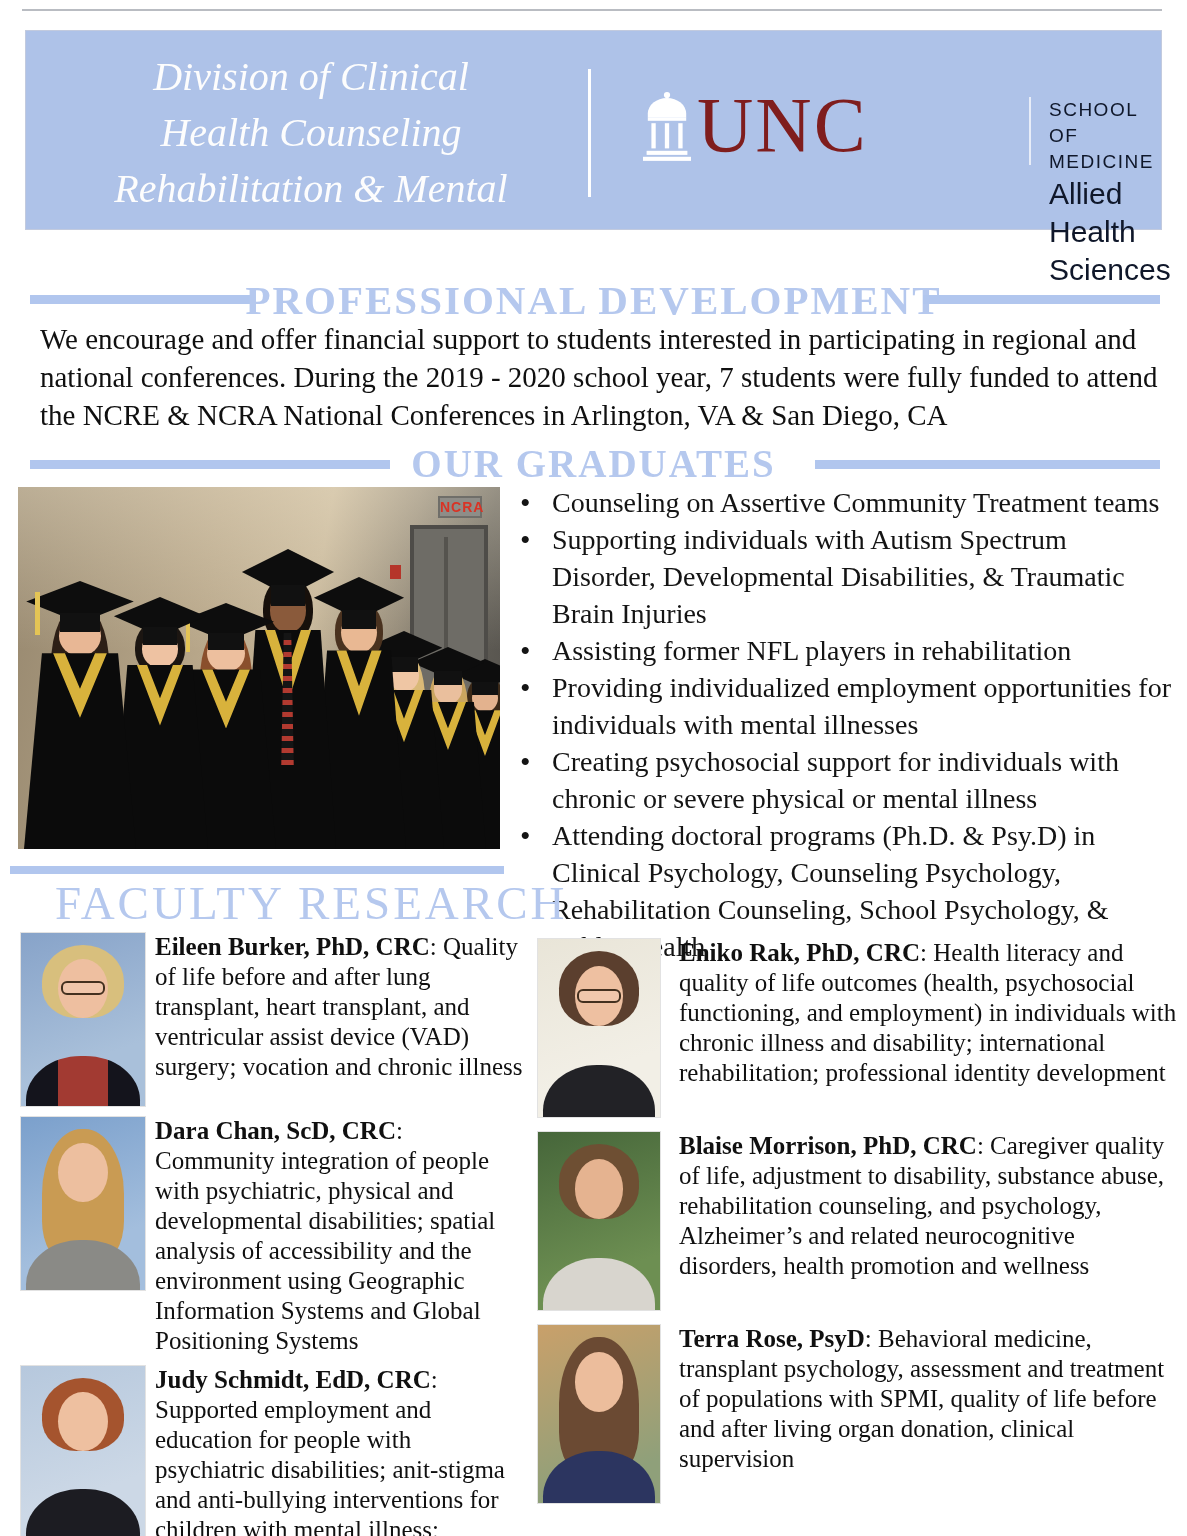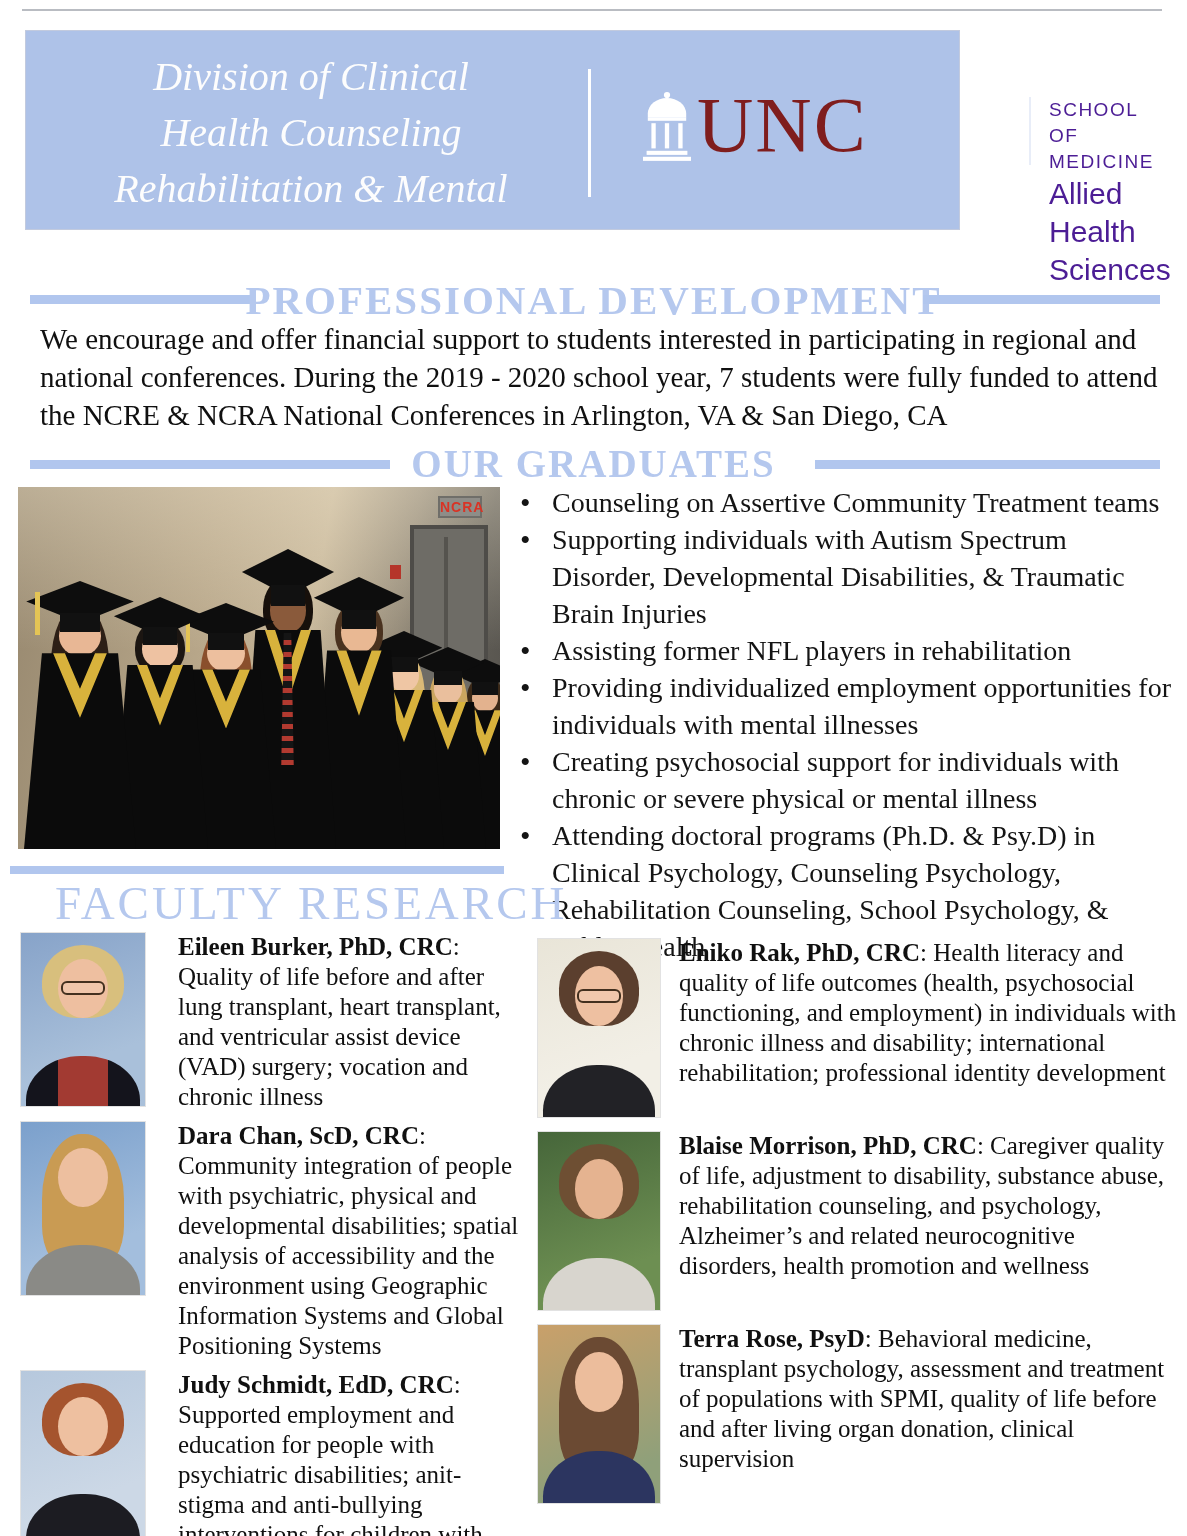--- a/index.html
+++ b/index.html
@@ -3,31 +3,31 @@
 <meta charset="utf-8">
 <style>
   html,body{margin:0;padding:0;background:#fff;}
   .page{position:relative;width:1187px;height:1536px;background:#ffffff;
         font-family:"Liberation Serif",serif;color:#141414;overflow:hidden;}
 
   
   .top-rule{position:absolute;top:9px;left:22px;width:1140px;height:2px;background:#b9bcc2;}
 
   
-  .banner{position:absolute;top:30px;left:25px;width:935px;height:200px;
+  .banner{position:absolute;top:30px;left:25px;width:1137px;height:200px;
           background:#aec2e8;border:1px solid #c2cade;box-sizing:border-box;}
   .banner-title{position:absolute;top:18px;left:20px;width:530px;text-align:center;
                 font-style:italic;font-size:40px;line-height:56px;color:#fdfdfd;}
   .banner-vline{position:absolute;top:38px;left:562px;width:3px;height:128px;background:#ffffff;}
   .logo-group{position:absolute;top:0;left:585px;width:545px;height:200px;}
   .old-well{position:absolute;top:58px;left:32px;width:48px;height:78px;}
   .unc-word{position:absolute;top:48px;left:86px;font-size:78px;line-height:92px;color:#7f1d1d;
             font-family:"Liberation Serif",serif;letter-spacing:2px;}
   .logo-sep{position:absolute;top:66px;left:418px;width:2px;height:68px;background:#e8edf8;}
-  .logo-text{position:absolute;top:66px;left:438px;color:#4c1d95;font-family:"Liberation Sans",sans-serif;}
+  .logo-text{position:absolute;top:66px;left:438px;color:#0f172a;font-family:"Liberation Sans",sans-serif;}
   .logo-school{display:block;font-size:19px;letter-spacing:1.5px;line-height:26px;}
   .logo-allied{display:block;font-size:30px;line-height:38px;}
 
   
   .sec-head{position:absolute;width:100%;text-align:center;color:#b5c8ee;
             font-family:"Liberation Serif",serif;letter-spacing:2px;font-weight:bold;margin:0;}
   .hline{position:absolute;height:9px;background:#b1c6ee;}
   .pd-head{top:276px;font-size:41px;}
   .pd-line-l{top:295px;left:30px;width:220px;}
   .pd-line-r{top:295px;left:923px;width:237px;}
@@ -79,21 +79,21 @@
          clip-path:polygon(20% 0,80% 0,100% 100%,0 100%);}
 
   
   .fac-col{position:absolute;}
   .fac-col.left{top:932px;left:20px;width:505px;}
   .fac-col.right{top:938px;left:537px;width:640px;}
   .fac-row{display:flex;align-items:flex-start;}
   .fac-col.left .fac-row{margin-bottom:9px;}
   .fac-col.right .fac-row{margin-bottom:13px;}
   .fac-text{font-size:25px;line-height:30px;color:#101010;}
-  .fac-col.left .fac-text{width:372px;margin-left:32px;}
+  .fac-col.left .fac-text{width:372px;margin-left:9px;}
   .fac-col.right .fac-text{width:500px;margin-left:18px;}
   .fac-name{font-weight:bold;}
 
   .portrait{position:relative;overflow:hidden;flex:0 0 auto;border:1px solid #e2e2e2;box-sizing:border-box;}
   .fac-col.left .portrait{width:126px;height:175px;}
   .fac-col.right .portrait{width:124px;height:180px;}
   .p-hair{position:absolute;top:7%;left:17%;width:66%;height:42%;border-radius:50% 50% 42% 42%;background:var(--hair);}
   .portrait.long .p-hair{height:78%;border-radius:48% 48% 32% 32%;}
   .p-face{position:absolute;top:15%;left:30%;width:40%;height:34%;border-radius:50%;background:var(--skin);}
   .p-glasses{position:absolute;top:28%;left:32%;width:36%;height:8%;border:2px solid #43301f;

